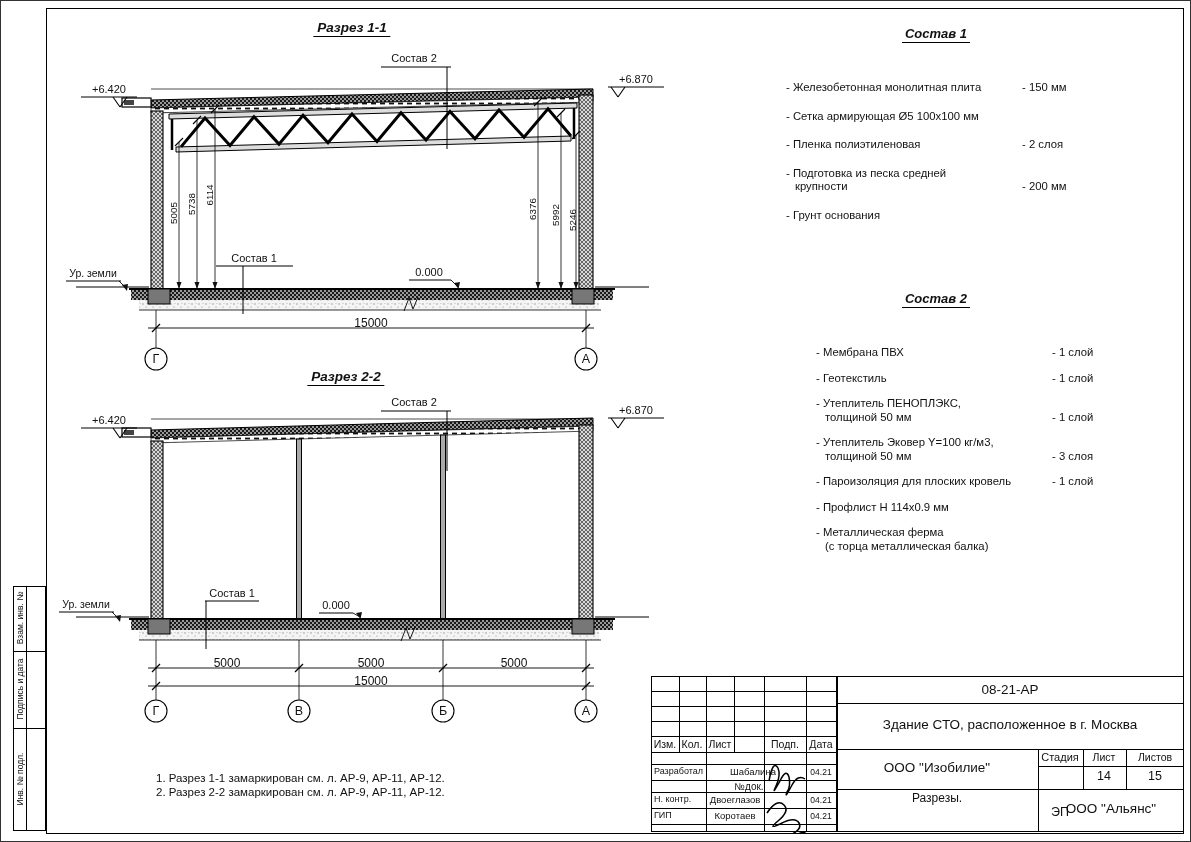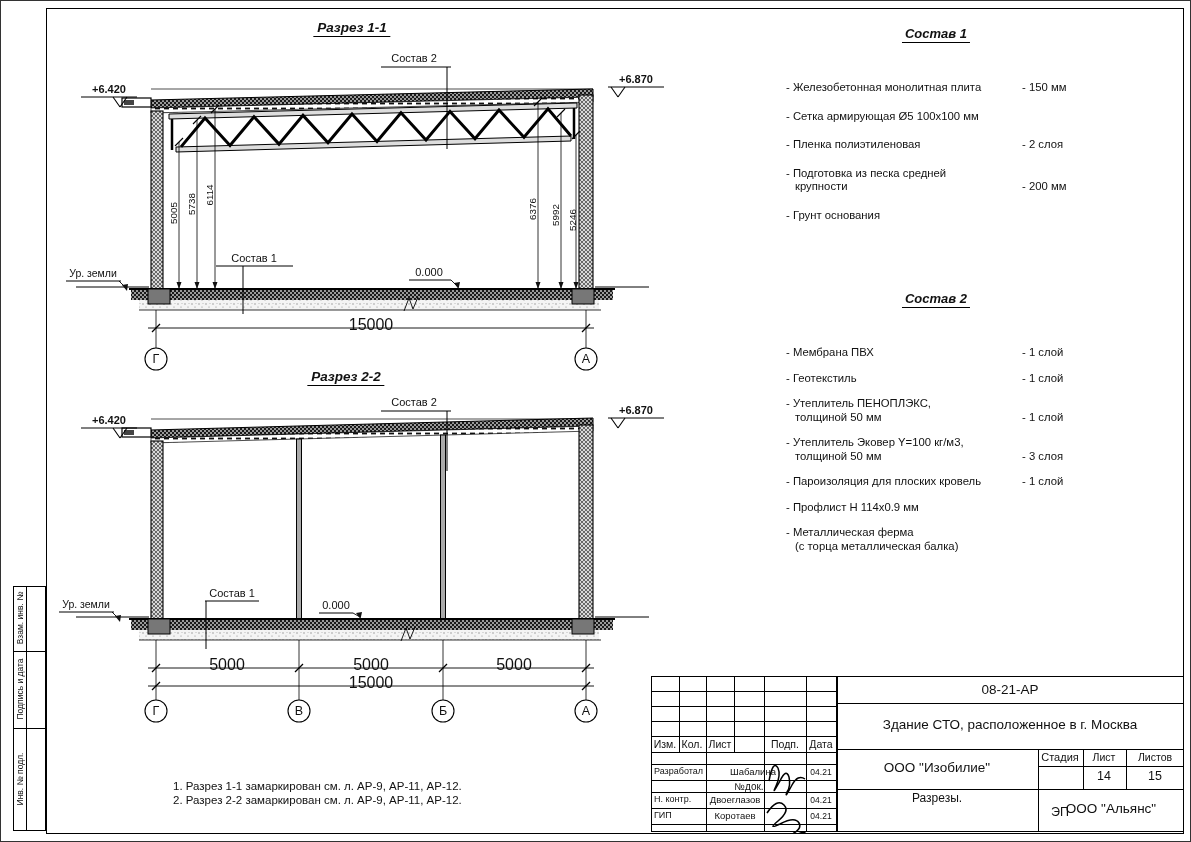--- a/index.html
+++ b/index.html
@@ -8,22 +8,22 @@
   .frame{position:absolute;left:45px;top:7px;width:1136px;height:824px;border:1.6px solid #000;}
   svg.draw{position:absolute;left:0;top:0;}
   .t{position:absolute;white-space:nowrap;color:#111;}
   .tc{transform:translateX(-50%);}
   .rot{transform:translate(-50%,-50%) rotate(-90deg);}
   .sec-title{font-size:13.5px;font-weight:bold;font-style:italic;}
   .sec-title .u{border-bottom:1.3px solid #000;padding:0 4px 1px;}
   .panel-title{font-size:13px;font-weight:bold;font-style:italic;}
   .panel-title .u{border-bottom:1.2px solid #000;padding:0 3px 1px;}
   .lbl{font-size:11px;}
-  .elev{font-size:11px;font-weight:bold;}
-  .dim{font-size:16px;}
+  .elev{font-size:11px;}
+  .dim{font-size:12px;}
   .dimr{font-size:9.8px;}
   .axis{position:absolute;transform:translate(-50%,-50%);font-size:12.5px;}
   .panel{position:absolute;width:300px;font-size:11.3px;line-height:13.5px;}
   .sostav-item{position:relative;margin-bottom:0;}
   .s1 .sostav-item{margin-bottom:15px;}
   .s2 .sostav-item{margin-bottom:12px;}
   .cont{padding-left:9px;}
   .sostav-value{position:absolute;left:236px;bottom:0;}
   .notes{font-size:11.5px;line-height:14px;}
   .vl,.hl{position:absolute;background:#000;}
@@ -244,21 +244,21 @@
       <div>- Подготовка из песка средней</div>
       <div class="cont">крупности</div>
       <div class="sostav-value">- 200 мм</div>
     </div>
     <div class="sostav-item">
       <div>- Грунт основания</div>
     </div>
   </div>
 
   <div class="t tc panel-title" style="left:935px;top:290px;"><span class="u">Состав 2</span></div>
-  <div class="panel s2" style="left:785px;top:345px;">
+  <div class="panel s2" style="left:815px;top:345px;">
     <div class="sostav-item">
       <div>- Мембрана ПВХ</div>
       <div class="sostav-value">- 1 слой</div>
     </div>
     <div class="sostav-item">
       <div>- Геотекстиль</div>
       <div class="sostav-value">- 1 слой</div>
     </div>
     <div class="sostav-item">
       <div>- Утеплитель ПЕНОПЛЭКС,</div>
@@ -276,21 +276,21 @@
     </div>
     <div class="sostav-item">
       <div>- Профлист Н 114х0.9 мм</div>
     </div>
     <div class="sostav-item">
       <div>- Металлическая ферма</div>
       <div class="cont">(с торца металлическая балка)</div>
     </div>
   </div>
 
-  <div class="t notes" style="left:172px;top:770px;margin-top:8px;">
+  <div class="t notes" style="left:155px;top:770px;">
     <div>1. Разрез 1-1 замаркирован см. л. АР-9, АР-11, АР-12.</div>
     <div>2. Разрез 2-2 замаркирован см. л. АР-9, АР-11, АР-12.</div>
   </div>
 
   <div style="position:absolute;left:12px;top:585px;width:33px;height:245px;border:1.5px solid #000;box-sizing:border-box;"></div>
   <div class="vl" style="left:25px;top:585px;width:1px;height:245px;"></div>
   <div class="hl" style="left:12px;top:650px;width:33px;height:1px;"></div>
   <div class="hl" style="left:12px;top:727px;width:33px;height:1px;"></div>
   <div class="t rot strip-label" style="left:19px;top:617px;">Взам. инв. №</div>
   <div class="t rot strip-label" style="left:19px;top:688px;">Подпись и дата</div>

